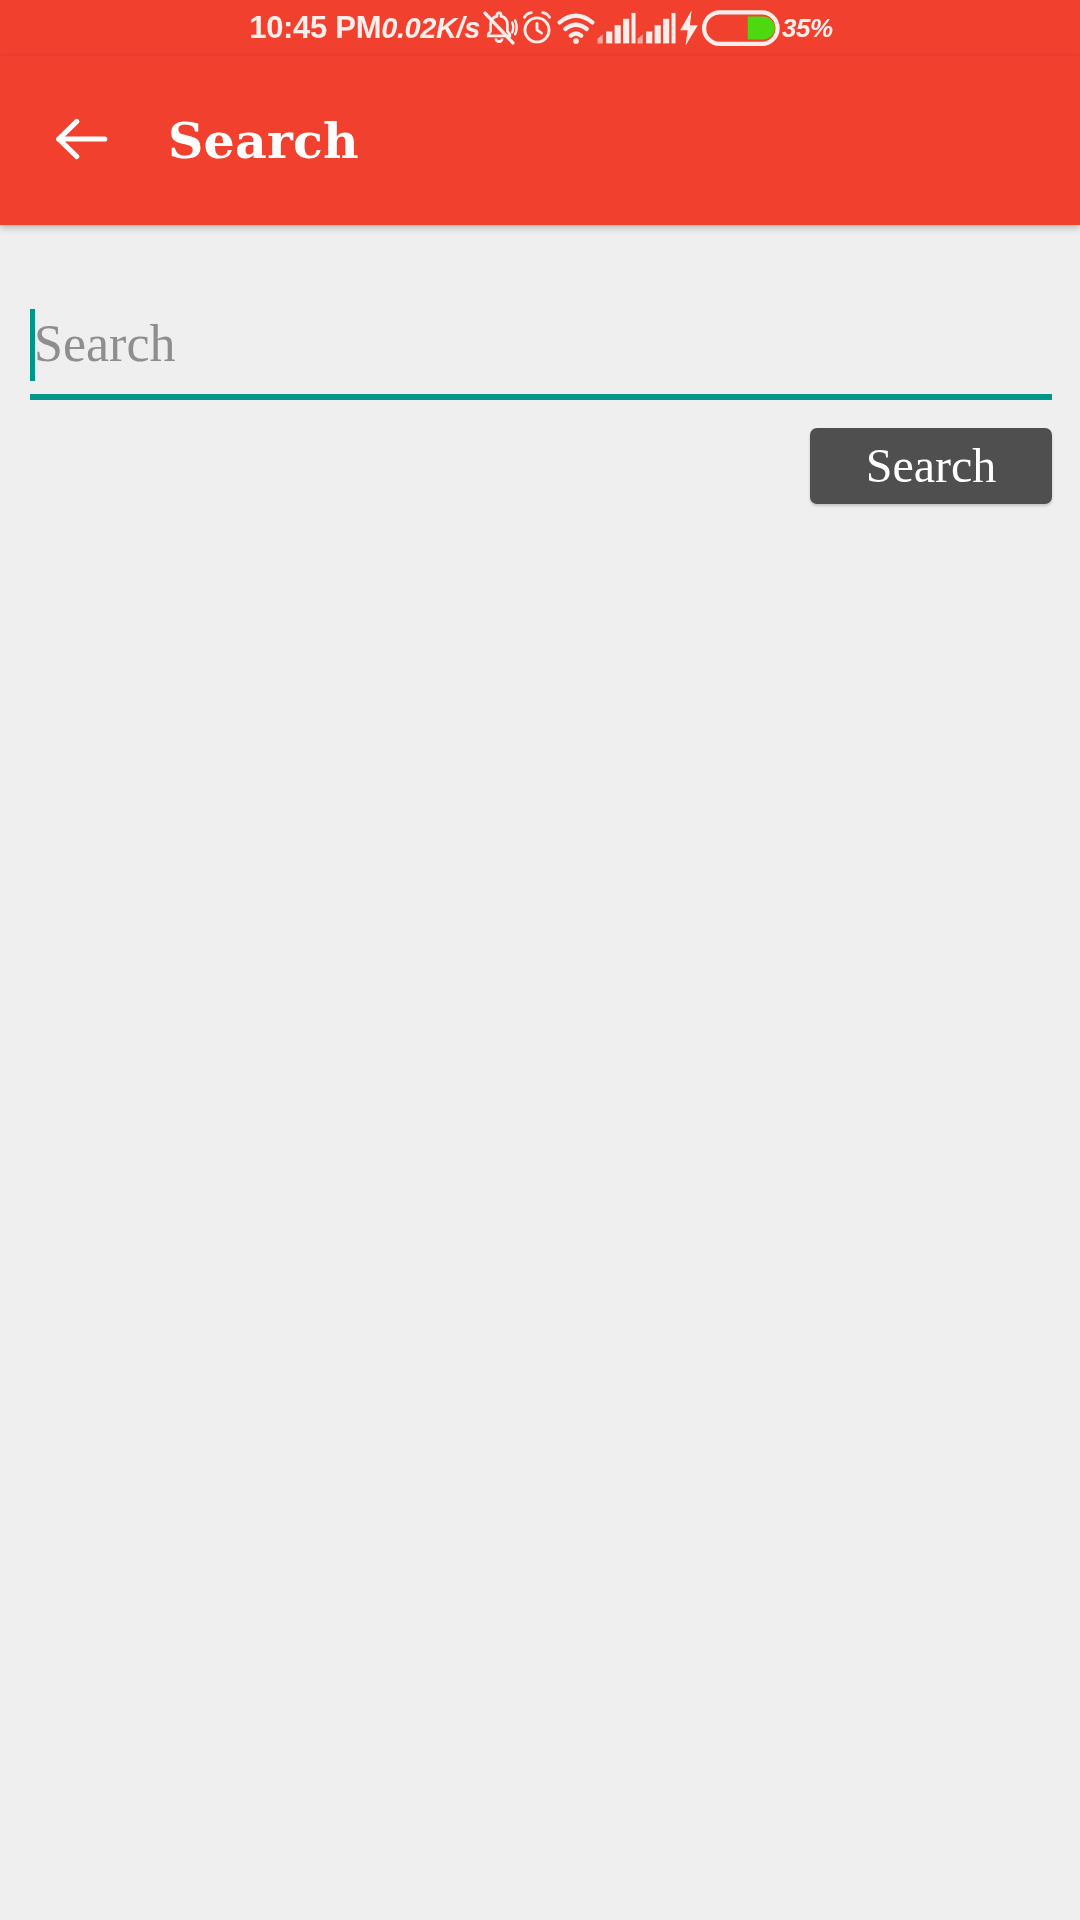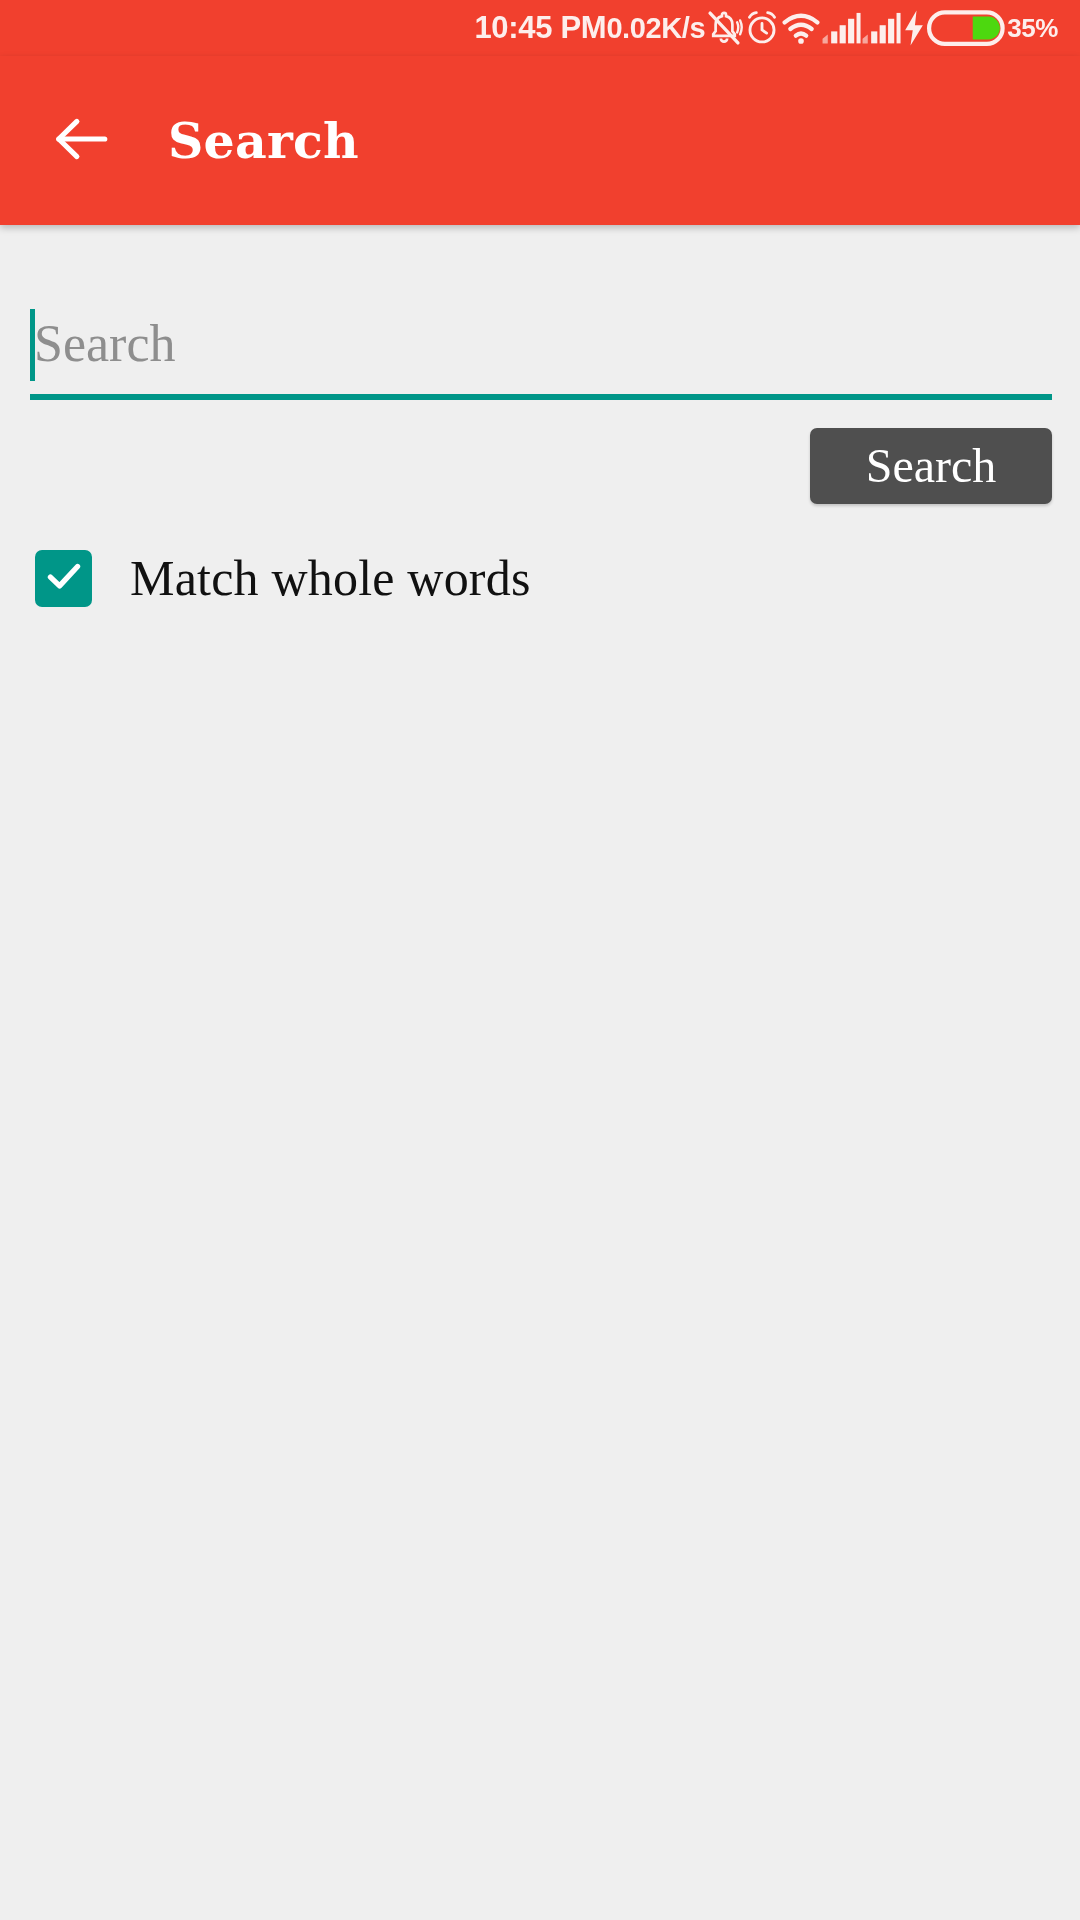--- a/index.html
+++ b/index.html
@@ -16,34 +16,35 @@
     -webkit-font-smoothing: antialiased;
   }
 
   
   .status-bar {
     position: relative;
     height: 56px;
     background: #f1402e;
     display: flex;
     align-items: center;
-    justify-content: flex-end;
+    justify-content: center;
     padding: 0 22px 0 24px;
   }
   .status-clock {
     font-family: "Liberation Sans", sans-serif;
     font-weight: bold;
     font-size: 31px;
     color: #fdeeec;
     letter-spacing: -0.3px;
   }
   .status-right {
     display: flex;
     align-items: center;
     gap: 0;
+    font-style: italic;
   }
   .net-speed {
     font-family: "Liberation Sans", sans-serif;
     font-weight: bold;
     font-size: 29px;
     color: #fdeeec;
     letter-spacing: -0.4px;
   }
   .sicon { display:flex; align-items:center; justify-content:center; }
   .sicon svg { display:block; }
@@ -275,24 +276,14 @@
   <div class="search-field-wrap">
     <div class="caret"></div>
     <input class="search-input" type="text" placeholder="Search" value="" style="">
     <div class="field-underline"></div>
   </div>
 
   <div class="button-row">
     <button class="search-button">Search</button>
   </div>
 
-  <div class="checkbox-row">
-    <span class="checkbox-box">
-      <span>
-        <svg width="44" height="44" viewBox="0 0 24 24">
-          <path d="M4.6 12.6 L9.6 17.4 L19.4 6.8" fill="none" stroke="#ffffff" stroke-width="2.9" stroke-linecap="round" stroke-linejoin="round"></path>
-        </svg>
-      </span>
-    </span>
-    <span class="checkbox-label">Match whole words</span>
-  </div>
 
 </div>
 
 </body></html>

